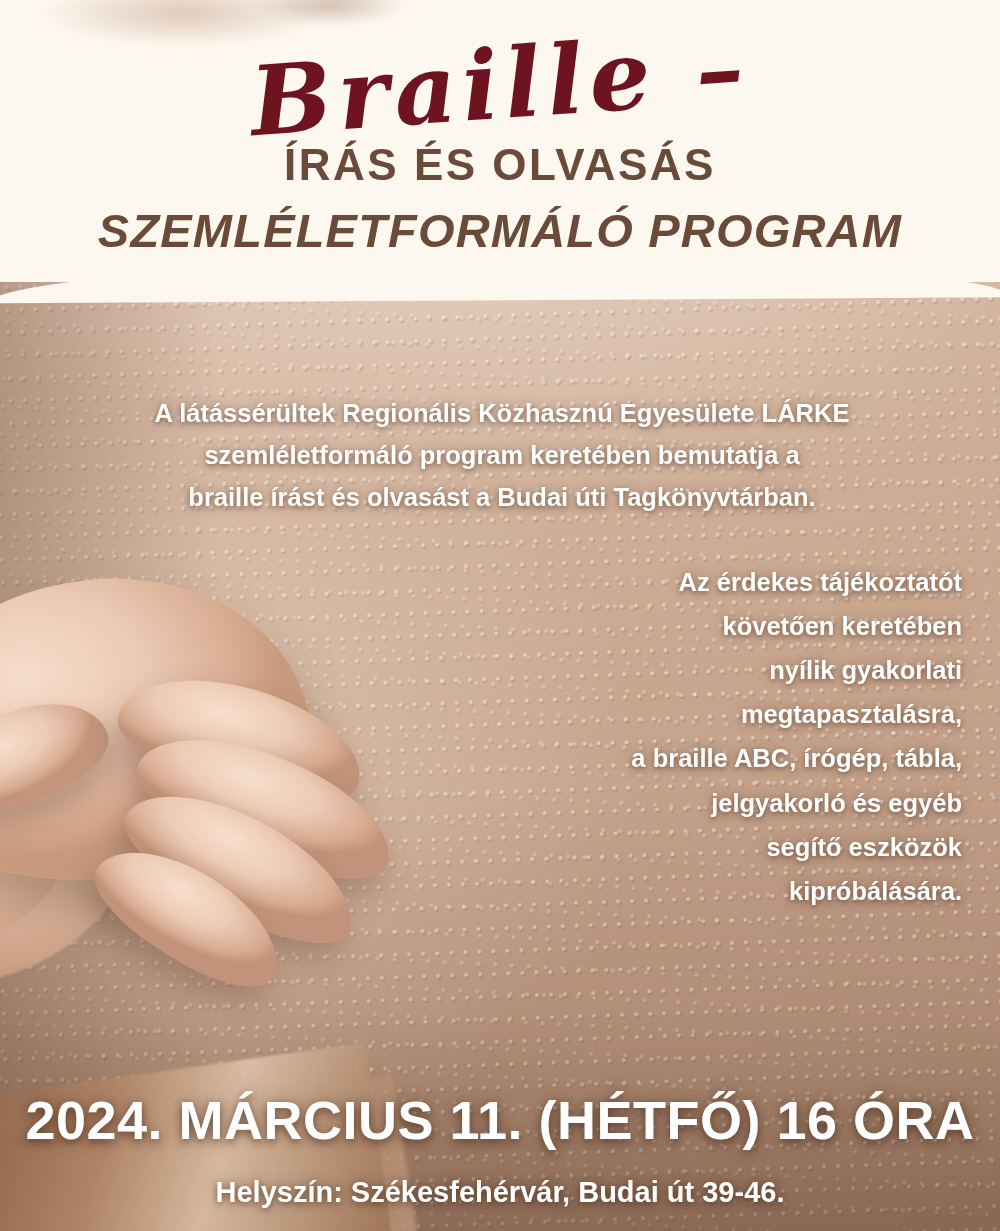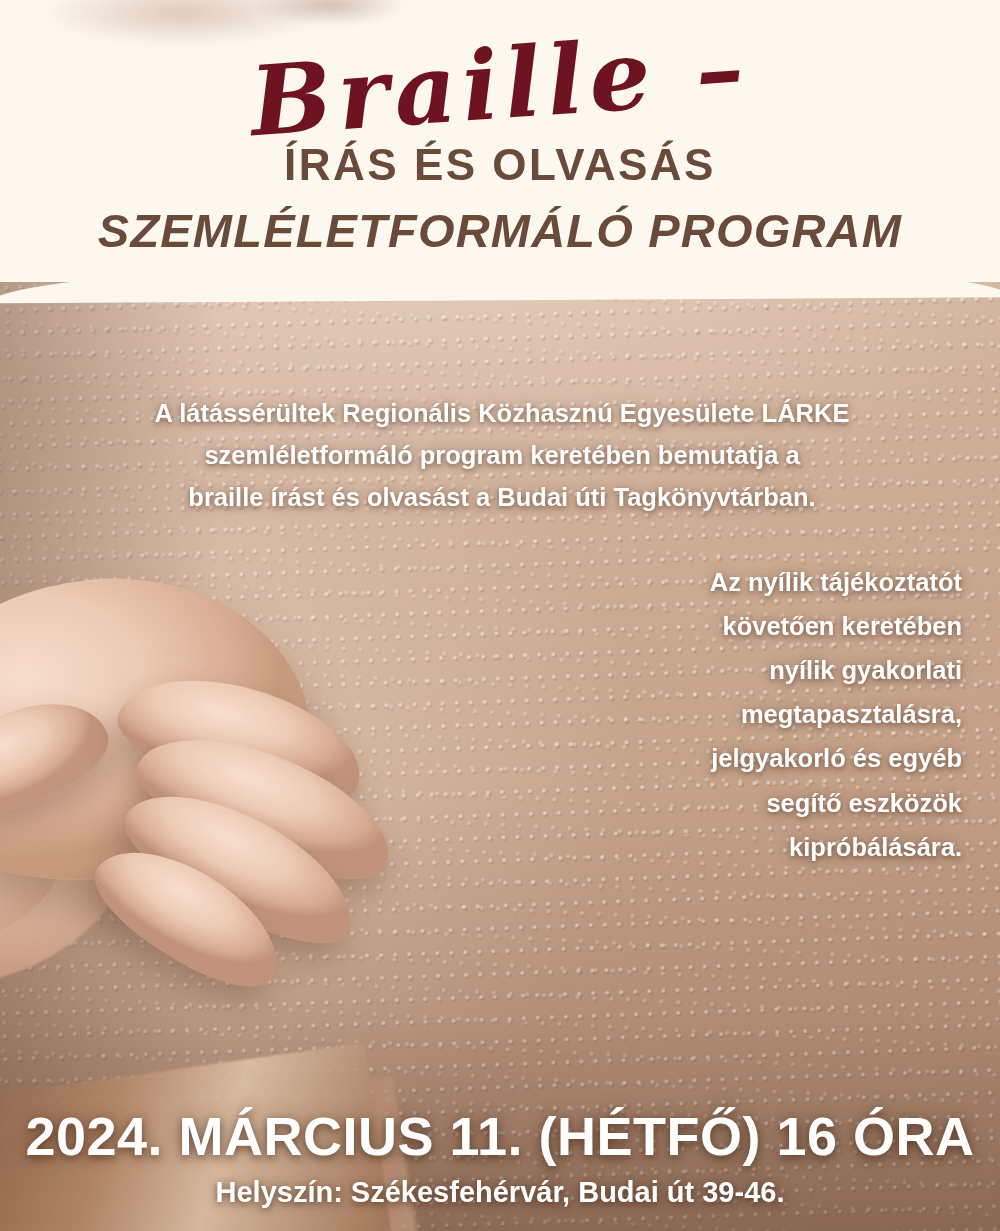--- a/index.html
+++ b/index.html
@@ -223,21 +223,21 @@
     font-weight: 700;
     color: #ffffff;
     text-shadow: 0 2px 5px rgba(80,50,32,0.55), 0 0 14px rgba(80,50,32,0.30);
   }
   .detail .l { display: block; }
 
   
   .date {
     position: absolute;
     left: 0; right: 0;
-    bottom: 64px;
+    bottom: 80px;
     text-align: center;
     font-size: 54px;
     font-weight: 700;
     letter-spacing: 0.5px;
     color: #ffffff;
     text-shadow: 0 3px 8px rgba(70,42,26,0.65), 0 0 18px rgba(70,42,26,0.35);
   }
   .place {
     position: absolute;
     left: 0; right: 0;
@@ -281,24 +281,25 @@
   <div class="title2">ÍRÁS ÉS OLVASÁS</div>
   <div class="title3">SZEMLÉLETFORMÁLÓ PROGRAM</div>
 
   <div class="intro">
     <span class="l">A látássérültek Regionális Közhasznú Egyesülete LÁRKE</span>
     <span class="l">szemléletformáló program keretében bemutatja a</span>
     <span class="l">braille írást és olvasást a Budai úti Tagkönyvtárban.</span>
   </div>
 
   <div class="detail">
-    <span class="l">Az nyílik tájékoztatót</span>
+    <span class="l">Az érdekes tájékoztatót</span>
     <span class="l">követően keretében</span>
     <span class="l">nyílik gyakorlati</span>
     <span class="l">megtapasztalásra,</span>
+    <span class="l">a braille ABC,  írógép, tábla,</span>
     <span class="l">jelgyakorló és egyéb</span>
     <span class="l">segítő eszközök</span>
     <span class="l">kipróbálására.</span>
   </div>
 
   <div class="date">2024. MÁRCIUS 11.  (HÉTFŐ)  16 ÓRA</div>
   <div class="place">Helyszín: Székesfehérvár, Budai út 39-46.</div>
 
 </div>
 

